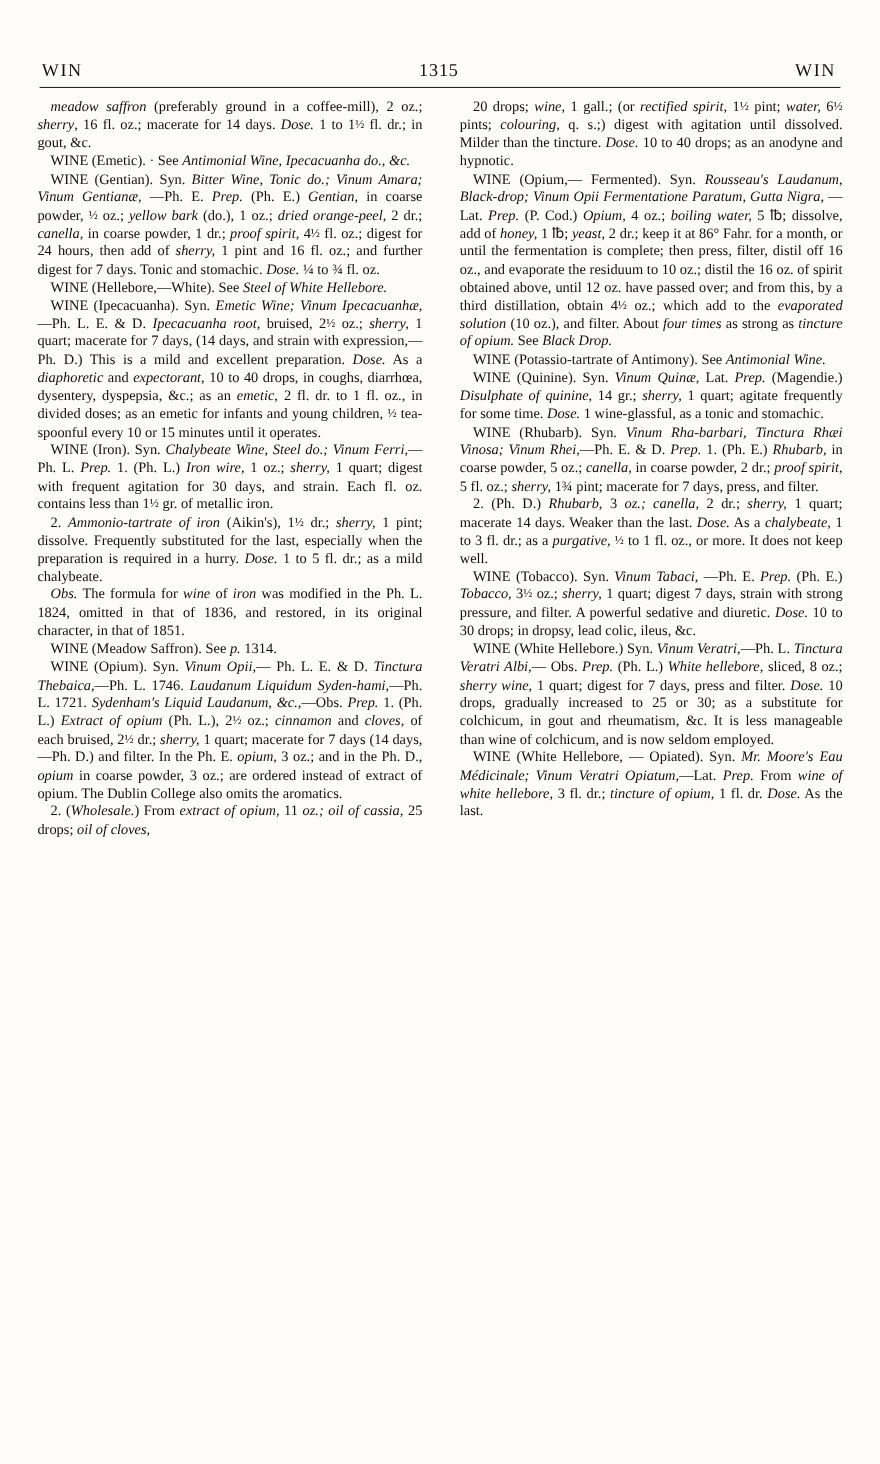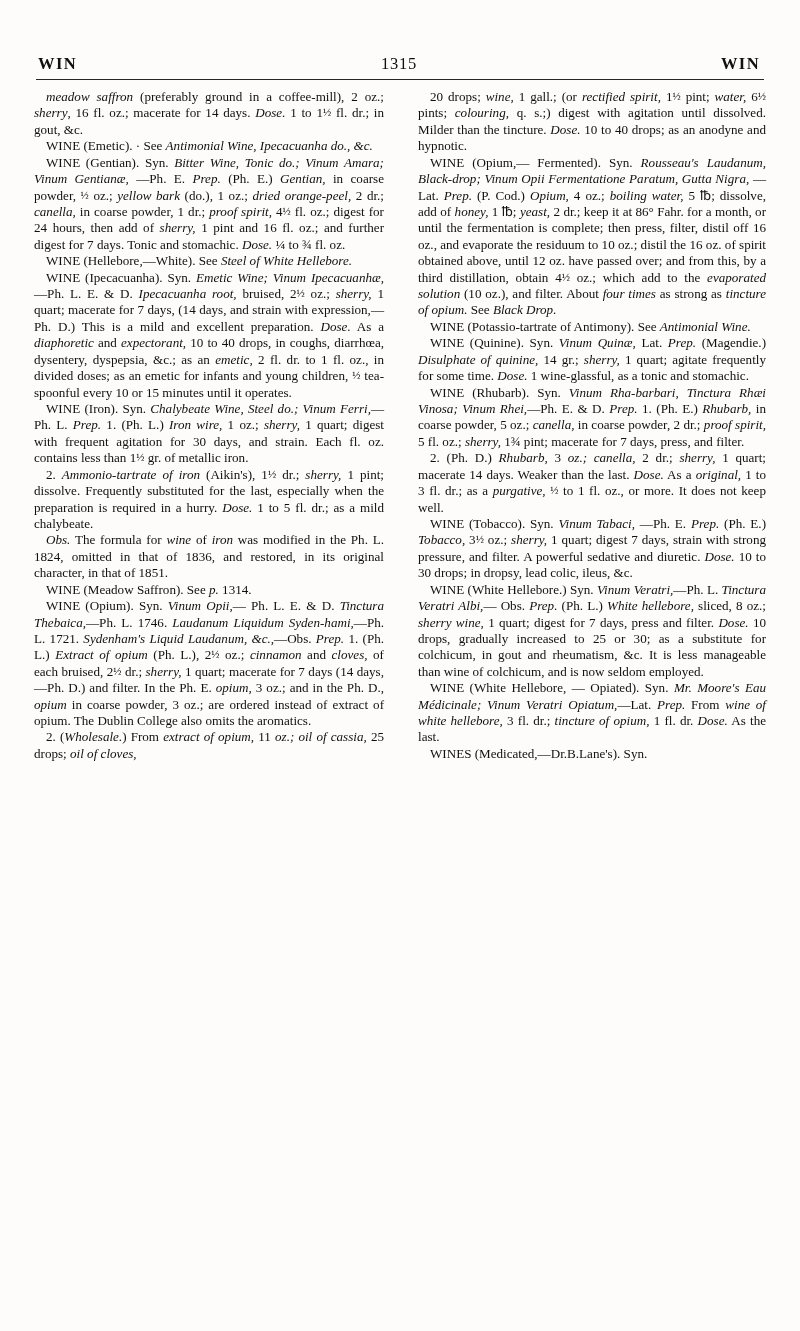--- a/index.html
+++ b/index.html
@@ -23,21 +23,21 @@
   }
   .runhead {
     display: flex;
     justify-content: space-between;
     align-items: baseline;
     font-size: 16.5px;
     letter-spacing: 0.5px;
     padding: 0 6px 0 4px;
   }
   .runhead .rh-word {
-    font-weight: bold;
+    font-weight: normal;
     letter-spacing: 1.4px;
     margin-top: 28px;
   }
   .runhead .rh-num {
     font-weight: normal;
     letter-spacing: 0.8px;
     margin-top: 20px;
   }
   .rule {
     border: 0;
@@ -102,21 +102,20 @@
         <p>WINE (Meadow Saffron). See <i>p.</i> 1314.</p>
         <p>WINE (Opium). Syn. <i>Vinum Opii,</i>— Ph. L. E. &amp; D. <i>Tinctura Thebaica,</i>—Ph. L. 1746. <i>Laudanum Liquidum Syden-hami,</i>—Ph. L. 1721. <i>Sydenham's Liquid Laudanum, &amp;c.,</i>—Obs. <i>Prep.</i> 1. (Ph. L.) <i>Extract of opium</i> (Ph. L.), 2<span class="frac">½</span> oz.; <i>cinnamon</i> and <i>cloves,</i> of each bruised, 2<span class="frac">½</span> dr.; <i>sherry,</i> 1 quart; macerate for 7 days (14 days,—Ph. D.) and filter. In the Ph. E. <i>opium,</i> 3 oz.; and in the Ph. D., <i>opium</i> in coarse powder, 3 oz.; are ordered instead of extract of opium. The Dublin College also omits the aromatics.</p>
         <p>2. (<i>Wholesale.</i>) From <i>extract of opium,</i> 11 <i>oz.; oil of cassia,</i> 25 drops; <i>oil of cloves,</i></p>
       </div>
     <div class="col right" id="col-right">
         <p>20 drops; <i>wine,</i> 1 gall.; (or <i>rectified spirit,</i> 1<span class="frac">½</span> pint; <i>water,</i> 6<span class="frac">½</span> pints; <i>colouring,</i> q. s.;) digest with agitation until dissolved. Milder than the tincture. <i>Dose.</i> 10 to 40 drops; as an anodyne and hypnotic.</p>
         <p>WINE (Opium,— Fermented). Syn. <i>Rousseau's Laudanum, Black-drop; Vinum Opii Fermentatione Paratum, Gutta Nigra,</i> —Lat. <i>Prep.</i> (P. Cod.) <i>Opium,</i> 4 oz.; <i>boiling water,</i> 5 ℔; dissolve, add of <i>honey,</i> 1 ℔; <i>yeast,</i> 2 dr.; keep it at 86° Fahr. for a month, or until the fermentation is complete; then press, filter, distil off 16 oz., and evaporate the residuum to 10 oz.; distil the 16 oz. of spirit obtained above, until 12 oz. have passed over; and from this, by a third distillation, obtain 4<span class="frac">½</span> oz.; which add to the <i>evaporated solution</i> (10 oz.), and filter. About <i>four times</i> as strong as <i>tincture of opium.</i> See <i>Black Drop.</i></p>
         <p>WINE (Potassio-tartrate of Antimony). See <i>Antimonial Wine.</i></p>
         <p>WINE (Quinine). Syn. <i>Vinum Quinæ,</i> Lat. <i>Prep.</i> (Magendie.) <i>Disulphate of quinine,</i> 14 gr.; <i>sherry,</i> 1 quart; agitate frequently for some time. <i>Dose.</i> 1 wine-glassful, as a tonic and stomachic.</p>
         <p>WINE (Rhubarb). Syn. <i>Vinum Rha-barbari, Tinctura Rhæi Vinosa; Vinum Rhei,</i>—Ph. E. &amp; D. <i>Prep.</i> 1. (Ph. E.) <i>Rhubarb,</i> in coarse powder, 5 oz.; <i>canella,</i> in coarse powder, 2 dr.; <i>proof spirit,</i> 5 fl. oz.; <i>sherry,</i> 1¾ pint; macerate for 7 days, press, and filter.</p>
-        <p>2. (Ph. D.) <i>Rhubarb,</i> 3 <i>oz.; canella,</i> 2 dr.; <i>sherry,</i> 1 quart; macerate 14 days. Weaker than the last. <i>Dose.</i> As a <i>original,</i> 1 to 3 fl. dr.; as a <i>purgative,</i> <span class="frac">½</span> to 1 fl. oz., or more. It does not keep well.</p>
+        <p>2. (Ph. D.) <i>Rhubarb,</i> 3 <i>oz.; canella,</i> 2 dr.; <i>sherry,</i> 1 quart; macerate 14 days. Weaker than the last. <i>Dose.</i> As a <i>chalybeate,</i> 1 to 3 fl. dr.; as a <i>purgative,</i> <span class="frac">½</span> to 1 fl. oz., or more. It does not keep well.</p>
         <p>WINE (Tobacco). Syn. <i>Vinum Tabaci,</i> —Ph. E. <i>Prep.</i> (Ph. E.) <i>Tobacco,</i> 3<span class="frac">½</span> oz.; <i>sherry,</i> 1 quart; digest 7 days, strain with strong pressure, and filter. A powerful sedative and diuretic. <i>Dose.</i> 10 to 30 drops; in dropsy, lead colic, ileus, &amp;c.</p>
         <p>WINE (White Hellebore.) Syn. <i>Vinum Veratri,</i>—Ph. L. <i>Tinctura Veratri Albi,</i>— Obs. <i>Prep.</i> (Ph. L.) <i>White hellebore,</i> sliced, 8 oz.; <i>sherry wine,</i> 1 quart; digest for 7 days, press and filter. <i>Dose.</i> 10 drops, gradually increased to 25 or 30; as a substitute for colchicum, in gout and rheumatism, &amp;c. It is less manageable than wine of colchicum, and is now seldom employed.</p>
         <p>WINE (White Hellebore, — Opiated). Syn. <i>Mr. Moore's Eau Médicinale; Vinum Veratri Opiatum,</i>—Lat. <i>Prep.</i> From <i>wine of white hellebore,</i> 3 fl. dr.; <i>tincture of opium,</i> 1 fl. dr. <i>Dose.</i> As the last.</p>
-        <p>WINES (Medicated,—Dr.B.Lane's). Syn.</p>
       </div>
   </div>
 
 </div>
 
 </body></html>

